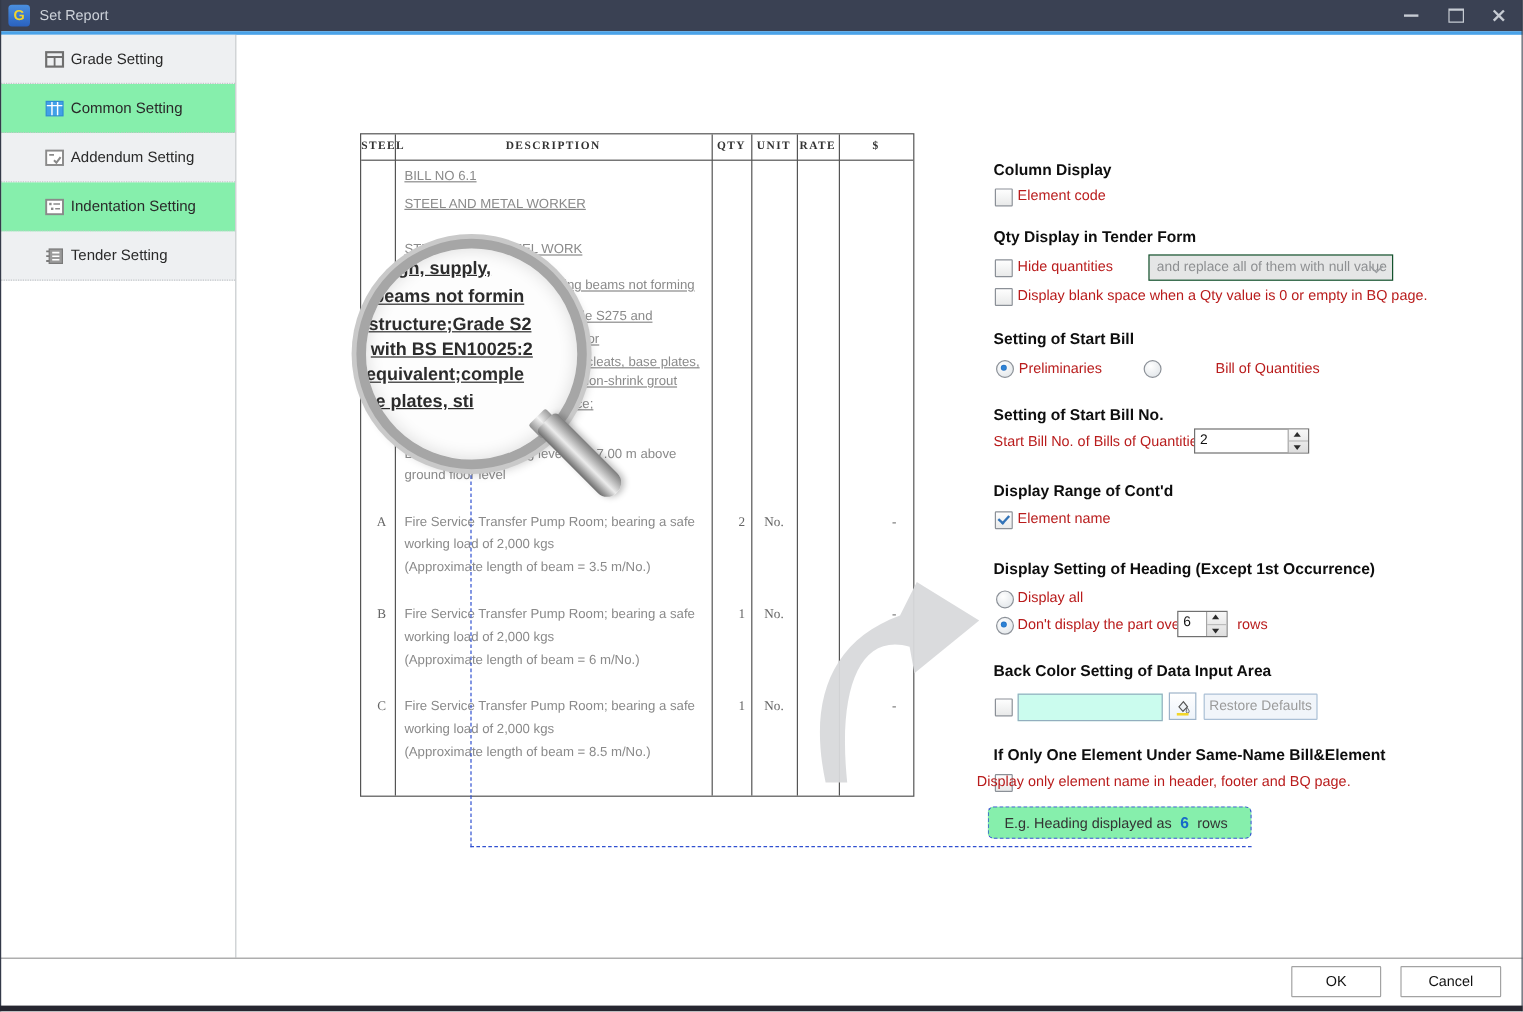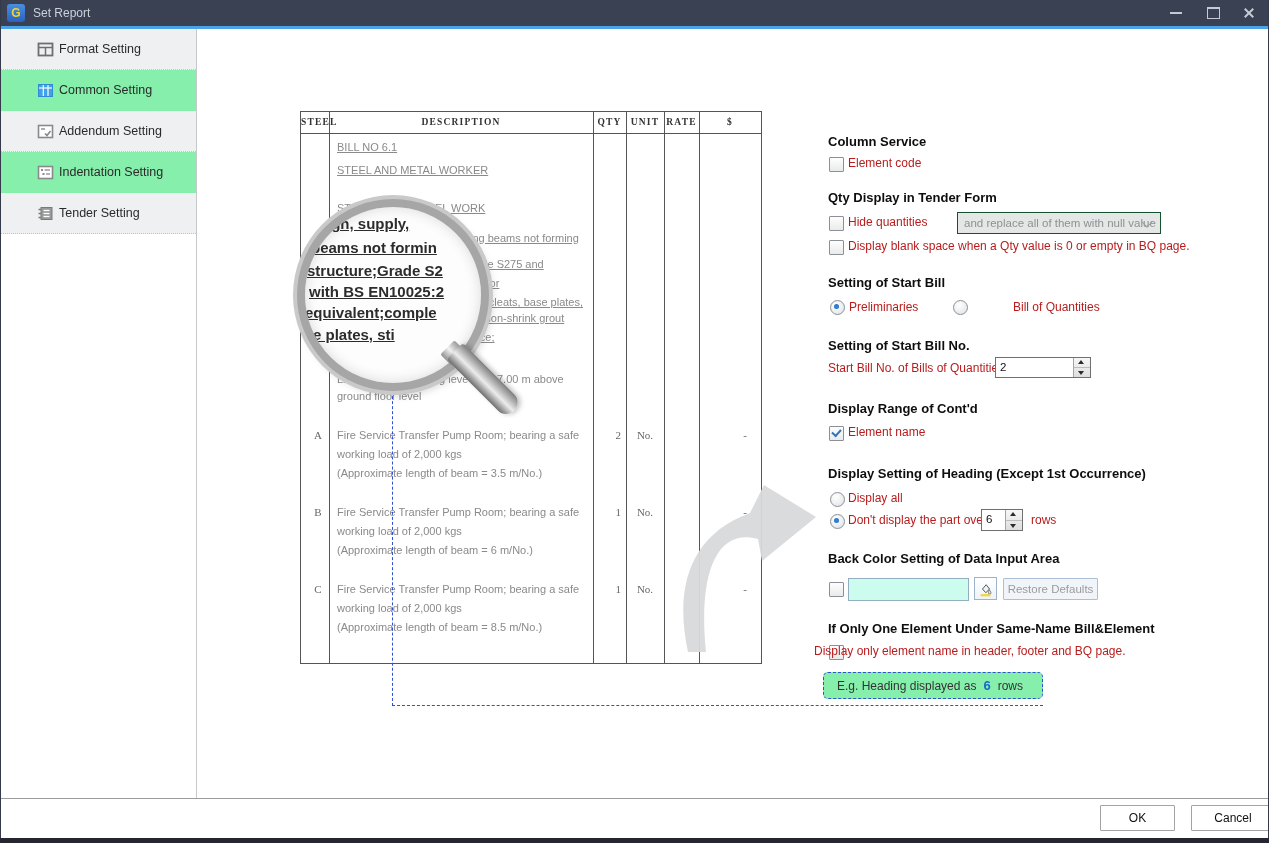--- a/index.html
+++ b/index.html
@@ -83,21 +83,21 @@
       background:linear-gradient(180deg,#ffffff,#edf3fa);display:flex;align-items:center;justify-content:center;box-sizing:border-box;}
   .restore{position:absolute;left:1003px;top:578px;width:95px;height:22px;background:#f1f5fa;border:1px solid #abc0d6;
       color:#9b9b9b;font-size:11.5px;display:flex;align-items:center;justify-content:center;border-radius:1px;box-sizing:border-box;}
   .callout{position:absolute;left:823px;top:672px;width:220px;height:27px;border:1px dashed #3050d0;border-radius:5px;
       background:#86efac;display:flex;align-items:center;gap:7px;padding-left:13px;box-sizing:border-box;
       font-size:12px;color:#333;z-index:3;}
   .callout .v{color:#1769c9;font-weight:bold;font-size:13px;}
   
   .footline{position:absolute;left:0;top:798px;width:1269px;height:1px;background:#9b9b9b;}
   .btn{position:absolute;top:805px;height:26px;background:#fff;border:1px solid #a3a3a3;border-radius:1px;
-      font-size:12px;color:#111;display:flex;align-items:center;justify-content:center;box-sizing:border-box;margin-left:24px;}
+      font-size:12px;color:#111;display:flex;align-items:center;justify-content:center;box-sizing:border-box;}
   .btn.ok{left:1076px;width:75px;} .btn.cancel{left:1167px;width:84px;}
 </style>
 </head>
 <body>
 
 <div class="titlebar">
   <div class="app-icon">
       <span>G</span>
     </div>
   <span class="win-title">Set Report</span>
@@ -113,21 +113,21 @@
 </div>
 <div class="accent"></div>
 
 <div class="sidebar">
   <div class="side-item shade-a">
     <svg class="ic" viewBox="0 0 17 17">
         <rect x="1.5" y="2.5" width="14" height="12" fill="none" stroke="#6f6f6f" stroke-width="1.8"></rect>
         <line x1="2" y1="6.5" x2="15" y2="6.5" stroke="#6f6f6f" stroke-width="1.5"></line>
         <line x1="8.5" y1="6.5" x2="8.5" y2="14" stroke="#6f6f6f" stroke-width="1.5"></line>
       </svg>
-    <span class="lb">Format Setting</span>
+    <span class="lb">Grade Setting</span>
   </div>
   <div class="side-item shade-b">
     <svg class="ic" viewBox="0 0 17 17">
         <rect x="1.5" y="2.5" width="14" height="12" fill="#42a0e8" stroke="#2f8bd4"></rect>
         <line x1="2" y1="6" x2="15" y2="6" stroke="#fff" stroke-width="1.2"></line>
         <line x1="6.3" y1="3" x2="6.3" y2="14" stroke="#fff" stroke-width="1.2"></line>
         <line x1="11" y1="3" x2="11" y2="14" stroke="#fff" stroke-width="1.2"></line>
       </svg>
     <span class="lb">Common Setting</span>
   </div>
@@ -229,21 +229,21 @@
   <div class="mag-line" style="left:22px;top:8px">ign, supply,</div>
   <div class="mag-line" style="left:6px;top:32px">beams not formin</div>
   <div class="mag-line" style="left:2px;top:55px">structure;Grade S2</div>
   <div class="mag-line" style="left:4px;top:76px">with BS EN10025:2</div>
   <div class="mag-line" style="left:0px;top:97px">equivalent;comple</div>
   <div class="mag-line" style="left:8px;top:119px">e plates, sti</div>
 </div>
 <div class="mag-collar"></div>
 <div class="mag-handle"></div>
 
-<div class="hd" style="left:828px;top:134px">Column Service</div>
+<div class="hd" style="left:828px;top:134px">Column Display</div>
 <span class="cb" style="left:829px;top:157px"></span>
 <span class="lbl" style="left:848px;top:156px">Element code</span>
 
 <div class="hd" style="left:828px;top:190px">Qty Display in Tender Form</div>
 <span class="cb" style="left:829px;top:216px"></span>
 <span class="lbl" style="left:848px;top:215px">Hide quantities</span>
 <div class="dropdown">
   <span>and replace all of them with null value</span>
   <span class="dd-chev"></span>
 </div>

